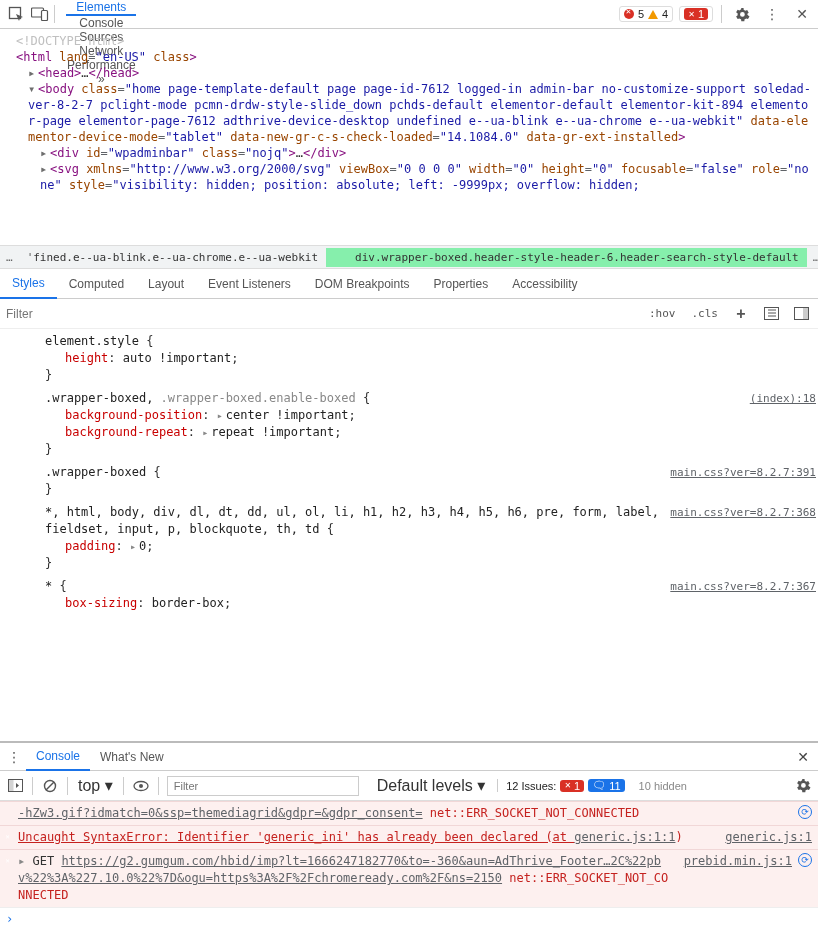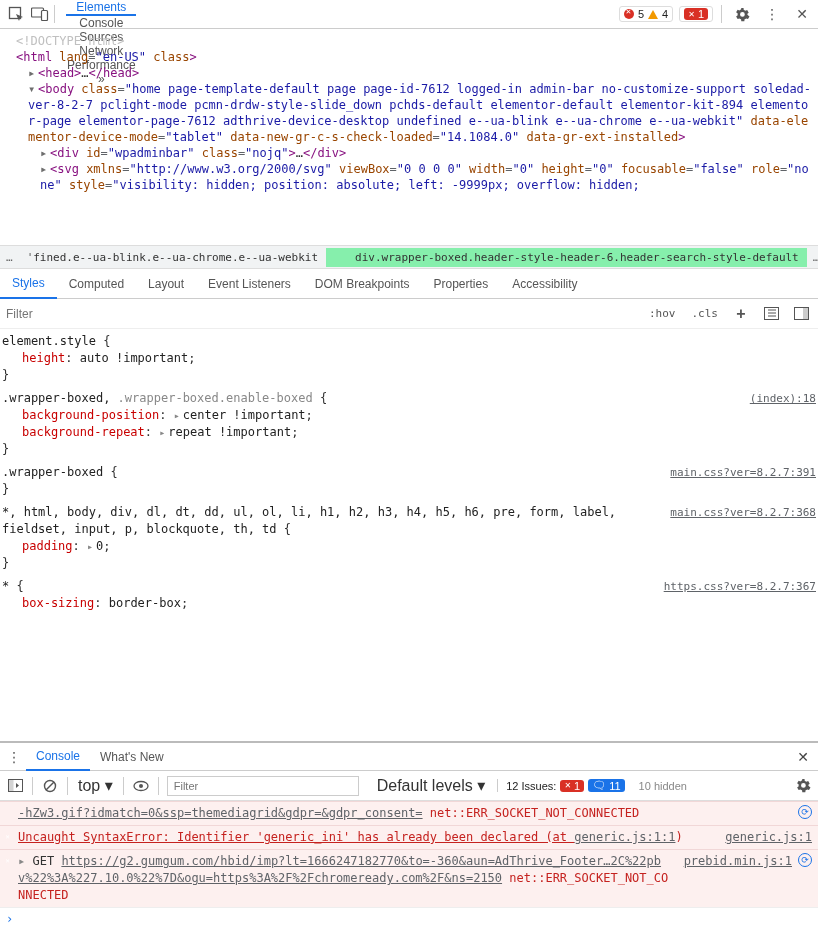--- a/index.html
+++ b/index.html
@@ -43,21 +43,21 @@
 .stab.active { color: #1a73e8; border-bottom: 2px solid #1a73e8; }
 
 
 .filter-row { height: 30px; display: flex; align-items: center; border-bottom: 1px solid #eee; padding: 0 6px; }
 .filter-input { flex: 1; border: none; height: 100%; font-size: 12px; outline: none; color: #999; }
 .fr-right { display: flex; align-items: center; gap: 8px; color: #555; }
 .fr-btn { font-family: Menlo, Consolas, monospace; font-size: 11px; padding: 2px 4px; border-radius: 3px; }
 .fr-icon { width: 22px; height: 22px; display: flex; align-items: center; justify-content: center; cursor: pointer; }
 
 
-.styles-pane { flex: 1; overflow: hidden; padding: 4px 2px; font-size: 12px; line-height: 17px; }
+.styles-pane { flex: 1; overflow: hidden; padding: 4px 2px; font-size: 12px; line-height: 17px; margin-left: 43px; }
 .rule { margin-bottom: 6px; }
 .rule-head { display: flex; }
 .selector { color: #222; }
 .inactive-sel { color: #888; }
 .src { margin-left: auto; color: #5f6368; text-decoration: underline; font-family: Menlo, Consolas, monospace; font-size: 11px; white-space: nowrap; }
 .prop { padding-left: 20px; }
 .pn { color: #c80000; }
 .pv { color: #222; }
 .warrow::before { content: "▸"; font-size: 10px; color: #888; margin-right: 3px; }
 
@@ -242,21 +242,21 @@
       <div class="rule-head">
         <span><span class="selector">*, html, body, div, dl, dt, dd, ul, ol, li, h1, h2, h3, h4, h5, h6, pre, form, label, fieldset, input, p, blockquote, th, td</span> <span class="tx">{</span></span>
         <span class="src">main.css?ver=8.2.7:368</span>
       </div>
       <div class="prop"><span class="pn">padding</span><span class="tx">: </span><span class="warrow"></span><span class="pv">0</span><span class="tx">;</span></div>
       <div class="tx">}</div>
     </div>
     <div class="rule">
       <div class="rule-head">
         <span><span class="selector">*</span> <span class="tx">{</span></span>
-        <span class="src">https.css?ver=8.2.7:367</span>
+        <span class="src">main.css?ver=8.2.7:367</span>
       </div>
       <div class="prop"><span class="pn">box-sizing</span><span class="tx">: </span><span class="pv">border-box</span><span class="tx">;</span></div>
     </div>
   </div>
 
 <div class="drawer">
   <div class="drawer-head">
     <div class="tb-icon" style="font-size:14px;color:#555;">⋮</div>
     <div class="dtab active">
         <span>Console</span>

